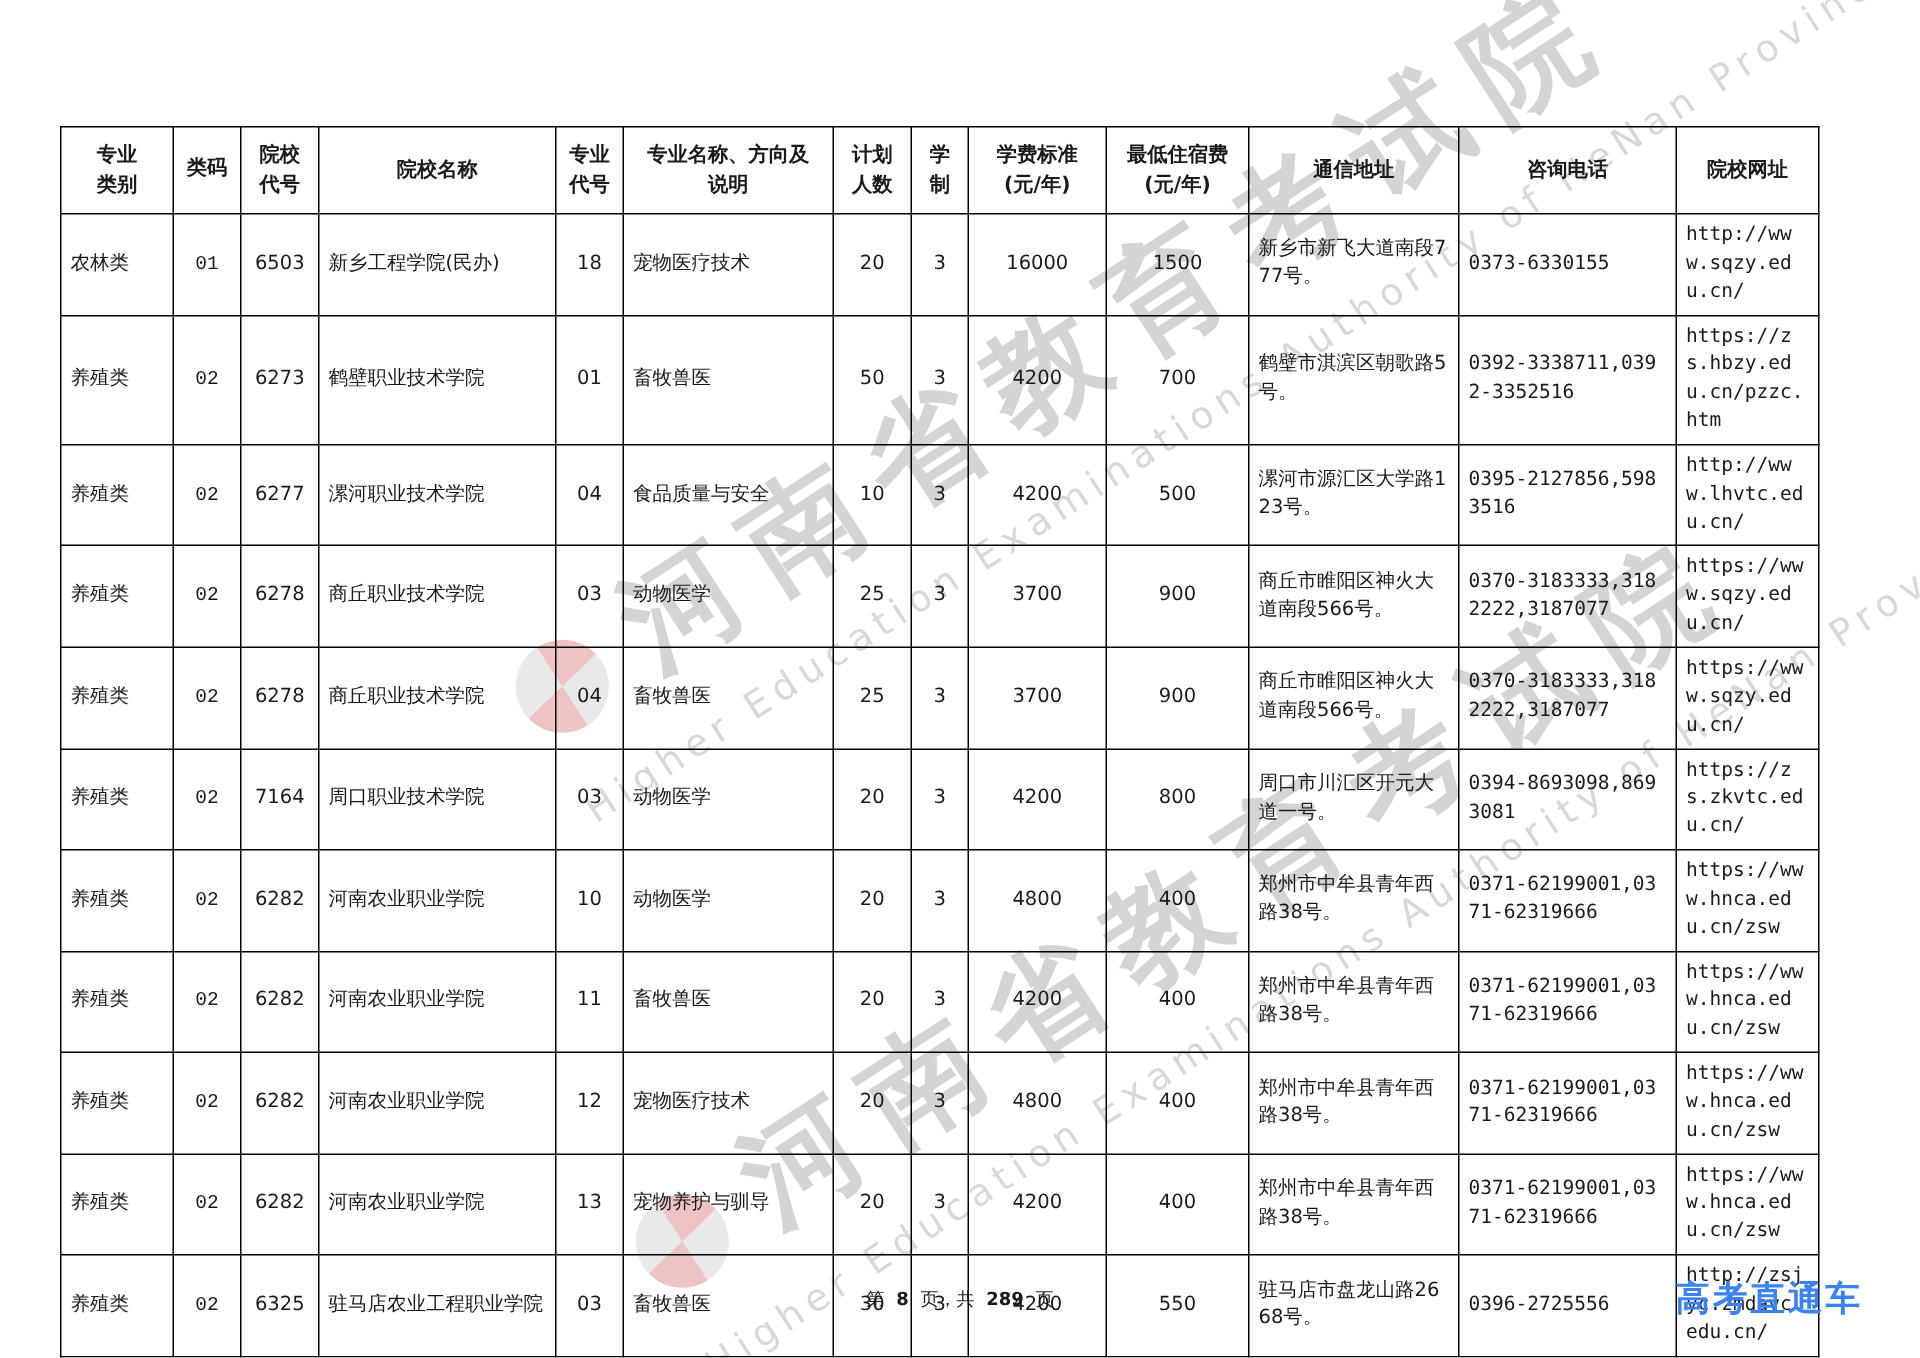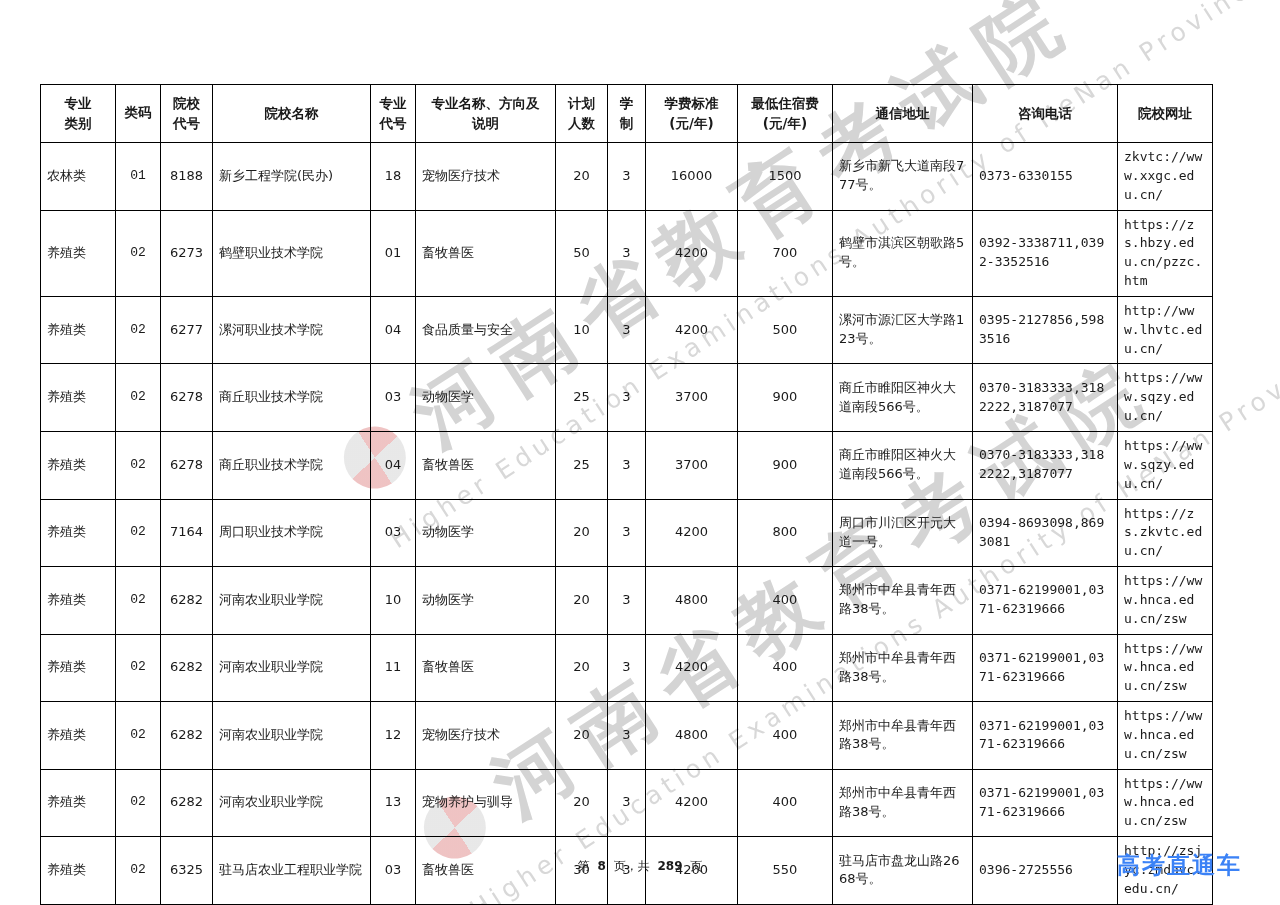--- a/index.html
+++ b/index.html
@@ -86,31 +86,31 @@
 (元/年)</th>
           <th class="c10">通信地址</th>
           <th class="c11">咨询电话</th>
           <th class="c12">院校网址</th>
         </tr>
     </thead>
     <tbody id="table-body">
         <tr>
           <td class="c0">农林类</td>
           <td class="c1">01</td>
-          <td class="c2">8188</td>
+          <td class="c2">6503</td>
           <td class="c3">新乡工程学院(民办)</td>
           <td class="c4">18</td>
           <td class="c5">宠物医疗技术</td>
           <td class="c6">20</td>
           <td class="c7">3</td>
           <td class="c8">16000</td>
           <td class="c9">1500</td>
           <td class="c10">新乡市新飞大道南段777号。</td>
           <td class="c11">0373-6330155</td>
-          <td class="c12">zkvtc://www.xxgc.edu.cn/</td>
+          <td class="c12">http://www.sqzy.edu.cn/</td>
         </tr>
         <tr>
           <td class="c0">养殖类</td>
           <td class="c1">02</td>
           <td class="c2">6273</td>
           <td class="c3">鹤壁职业技术学院</td>
           <td class="c4">01</td>
           <td class="c5">畜牧兽医</td>
           <td class="c6">50</td>
           <td class="c7">3</td>

